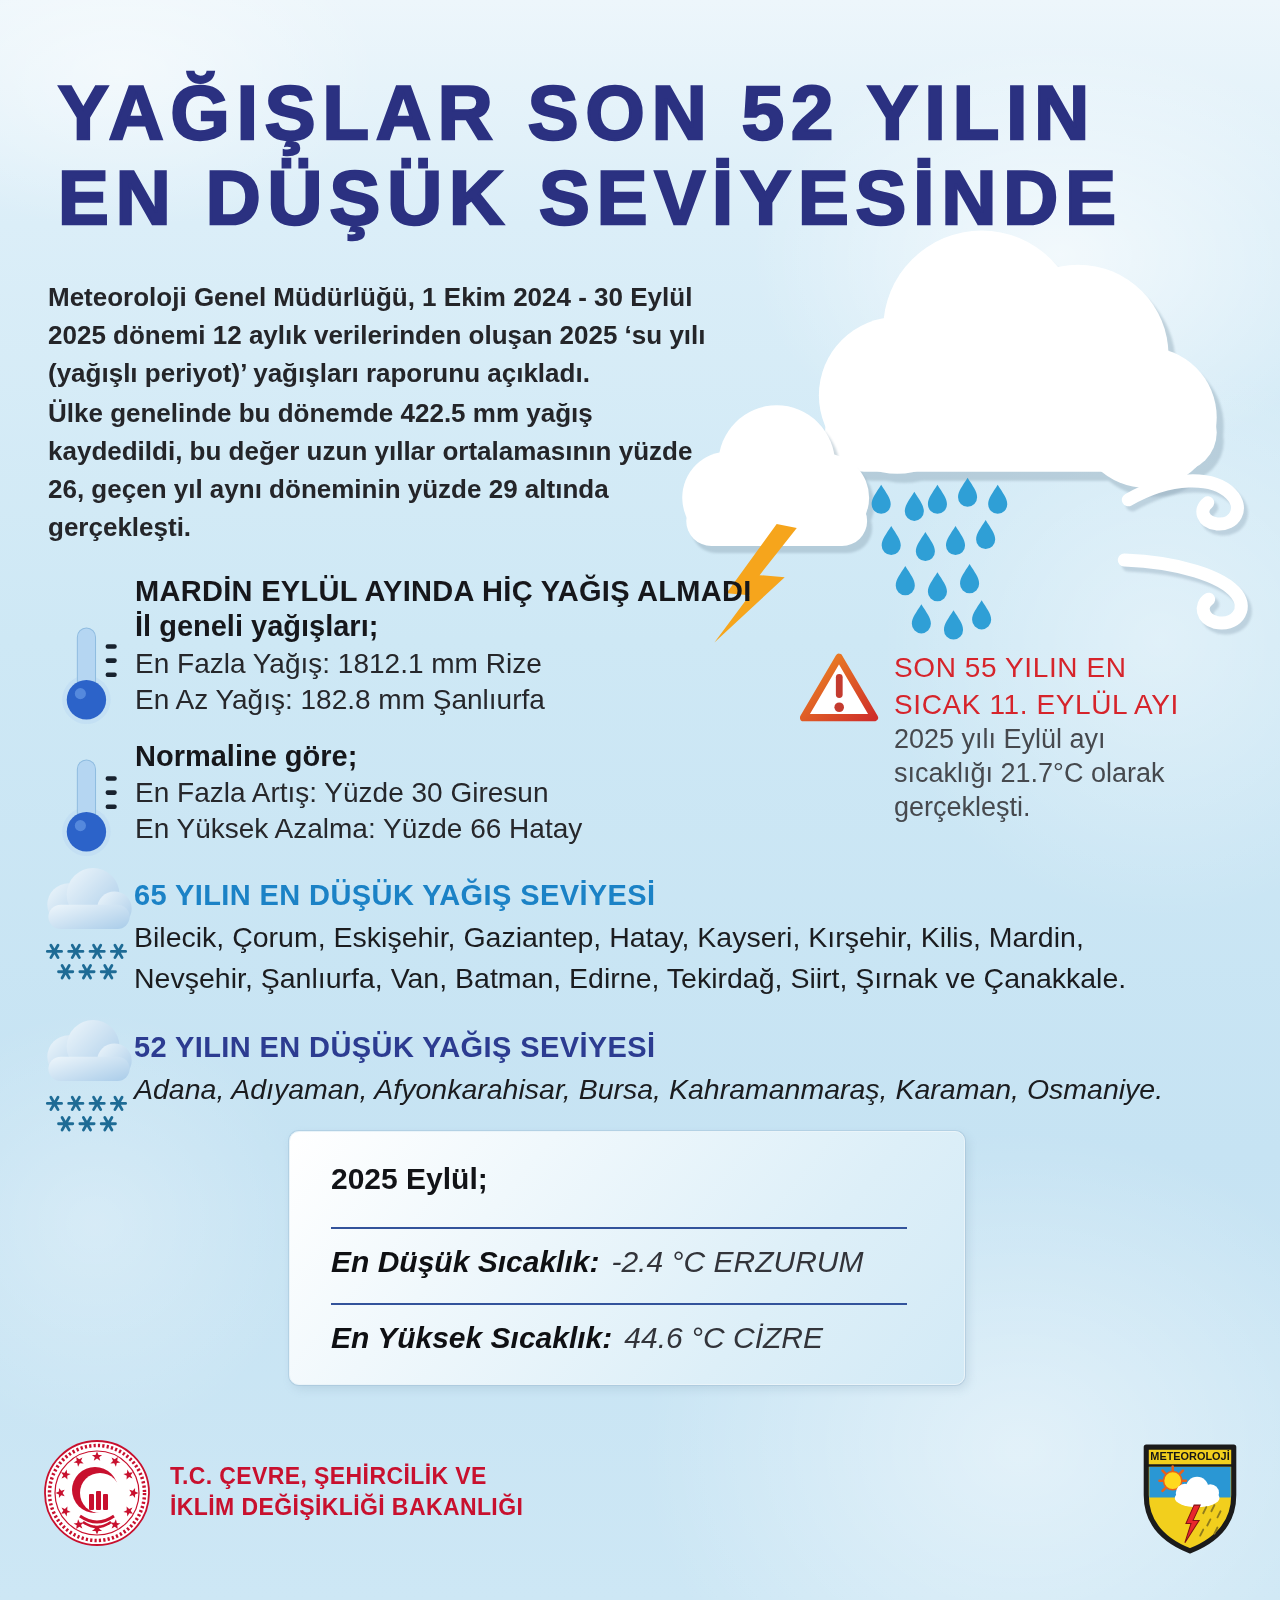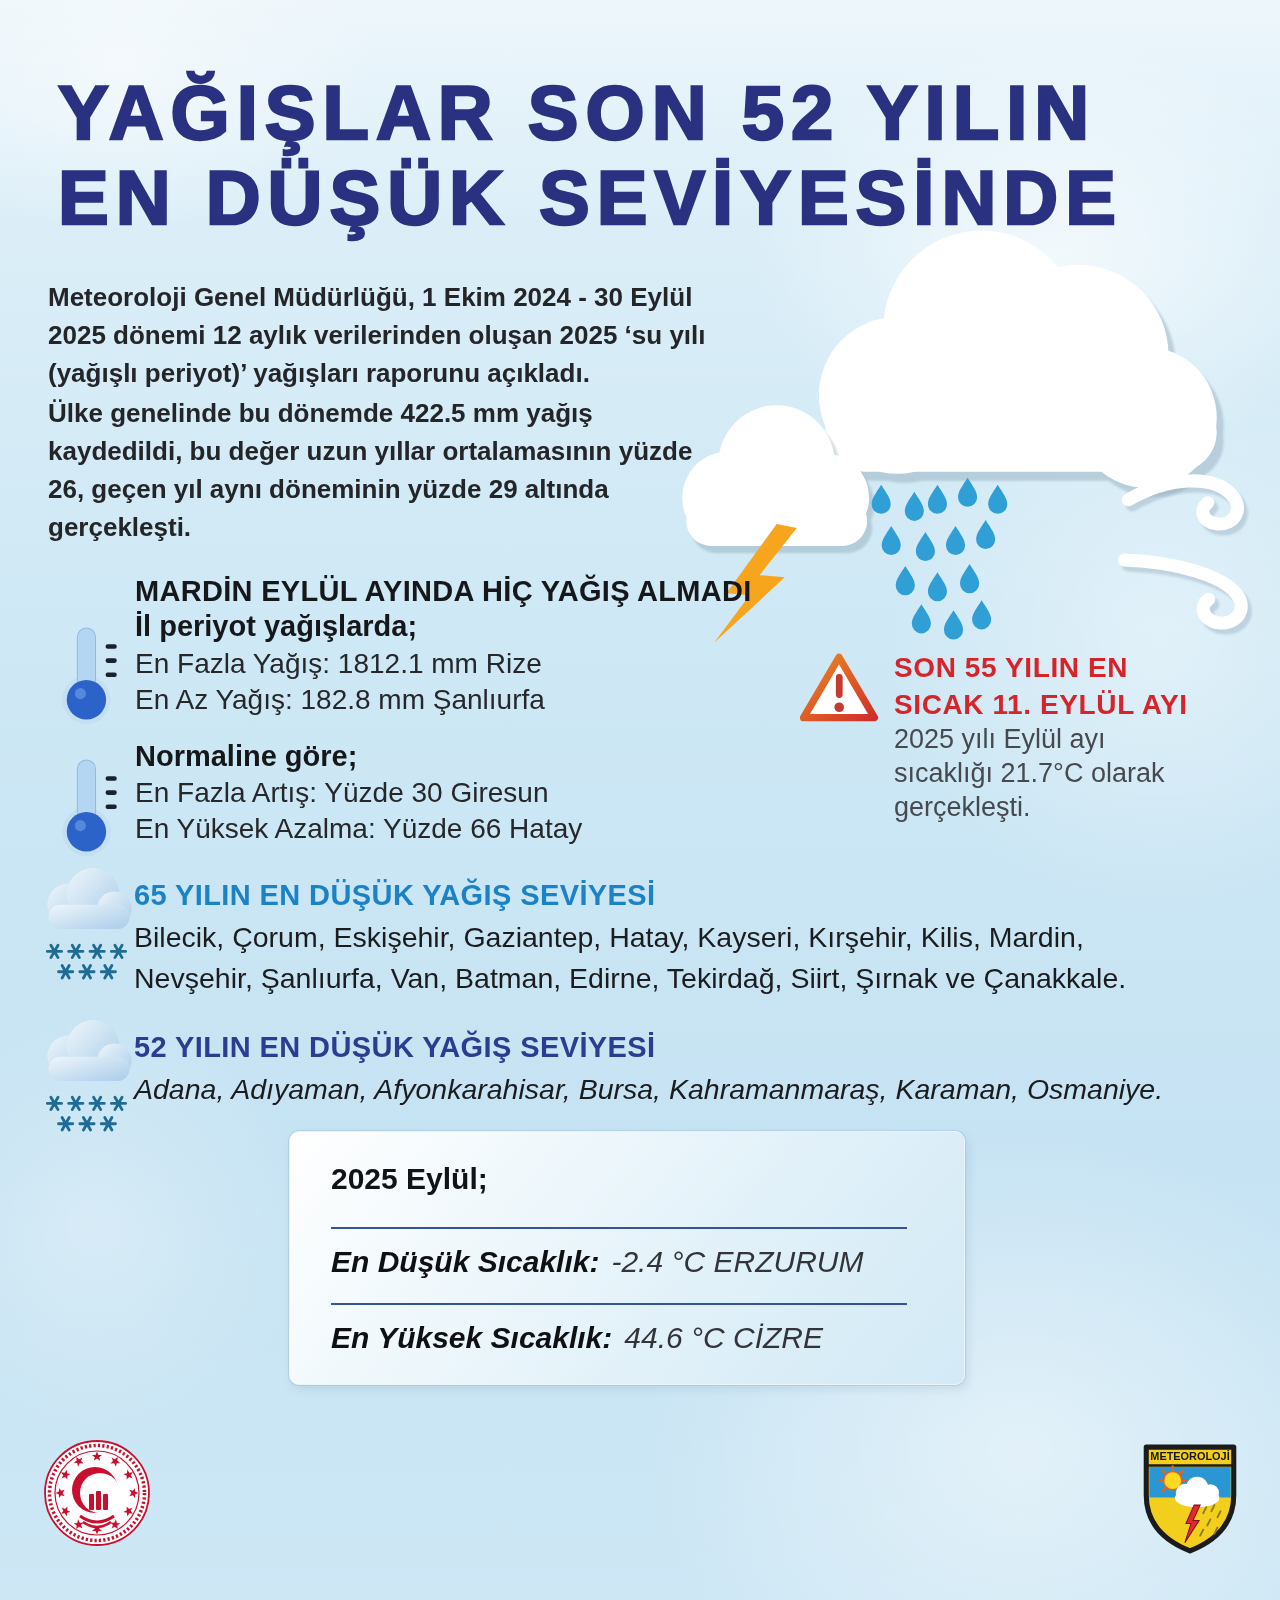--- a/index.html
+++ b/index.html
@@ -38,21 +38,21 @@
   .mardin-l1  { left:135px; top:648px; }
   .mardin-l2  { left:135px; top:684px; }
   .thermo-1   { left:55px; top:624px; width:76px; height:103px; }
 
   .normal-h  { left:135px; top:740px; }
   .normal-l1 { left:135px; top:777px; }
   .normal-l2 { left:135px; top:813px; }
   .thermo-2  { left:55px; top:756px; width:76px; height:103px; }
 
   .warn-icon { left:797px; top:651px; width:84px; height:75px; }
-  .warn-h { left:894px; top:649px; font-size:28px; line-height:37px; font-weight:700;
+  .warn-h { left:894px; top:649px; font-size:28px; line-height:37px; font-weight:400;
             color:#d6242b; letter-spacing:.6px; white-space:nowrap; }
   .warn-body { left:894px; top:722px; width:312px; font-size:27px; line-height:34px;
                font-weight:500; color:#46494e; }
 
   .snowcloud-1 { left:38px; top:864px; width:100px; height:124px; }
   .snowcloud-2 { left:38px; top:1016px; width:100px; height:124px; }
   .h65 { left:134px; top:879px; font-size:29px; font-weight:800; color:#1b82c6; letter-spacing:.4px; white-space:nowrap; }
   .h52 { left:134px; top:1031px; font-size:29px; font-weight:800; color:#2c3c91; letter-spacing:.4px; white-space:nowrap; }
   .cities { left:134px; width:1075px; font-size:28.5px; line-height:41px; font-weight:400; color:#1b1c1f; }
   .cities65 { top:917px; }
@@ -144,21 +144,21 @@
       <use href="#drop" transform="translate(276,356)"></use>
         <use href="#drop" transform="translate(308,362)"></use>
       <use href="#drop" transform="translate(340,354)"></use>
       <use href="#drop" transform="translate(292,394)"></use>
         <use href="#drop" transform="translate(324,400)"></use>
       <use href="#drop" transform="translate(352,390)"></use>
     </g>
   </svg>
 
   <div class="abs sec-h mardin-h">MARDİN EYLÜL AYINDA HİÇ YAĞIŞ ALMADI</div>
-  <div class="abs sec-sub mardin-sub">İl periyot yağışlarda;</div>
+  <div class="abs sec-sub mardin-sub">İl geneli yağışları;</div>
   <div class="abs sec-line mardin-l1">En Fazla Yağış: 1812.1 mm Rize</div>
   <div class="abs sec-line mardin-l2">En Az Yağış: 182.8 mm Şanlıurfa</div>
   <svg class="abs thermo-1" viewBox="0 0 75 102">
     <circle cx="31" cy="75" r="24" fill="rgba(190,220,242,.65)"></circle>
     <rect x="22" y="4" width="18" height="62" rx="9" fill="#b5d6f2" stroke="#8fbce0" stroke-width="1"></rect>
     <circle cx="31" cy="75" r="19.5" fill="#2c63c9"></circle>
     <circle cx="25" cy="69" r="5.5" fill="#5d8fe0" opacity=".85"></circle>
     <rect x="50" y="20" width="11" height="4.5" rx="2" fill="#18222e"></rect>
     <rect x="50" y="34" width="11" height="4.5" rx="2" fill="#18222e"></rect>
     <rect x="50" y="48" width="11" height="4.5" rx="2" fill="#18222e"></rect>
@@ -261,20 +261,24 @@
     <circle cx="53" cy="52" r="23" fill="#c8102e"></circle>
     <circle cx="58" cy="55" r="20" fill="#ffffff"></circle>
     <g fill="#c8102e">
       <rect x="47" y="56" width="5" height="16" rx="1"></rect>
       <rect x="54" y="53" width="5" height="19" rx="1"></rect>
       <rect x="61" y="56" width="5" height="16" rx="1"></rect>
     </g>
     <path d="M38,78 Q55,90 72,78" fill="none" stroke="#c8102e" stroke-width="3"></path>
     <path d="M41,84 Q55,94 69,84" fill="none" stroke="#c8102e" stroke-width="2.5"></path>
   </svg>
+  <div class="abs ministry">
+    <div>T.C. ÇEVRE, ŞEHİRCİLİK VE</div>
+    <div>İKLİM DEĞİŞİKLİĞİ BAKANLIĞI</div>
+  </div>
 
   <svg class="abs met-shield" viewBox="0 0 100 114">
     <path d="M7,7 H93 V54 Q93,92 50,109 Q7,92 7,54 Z" fill="#f2cf1d" stroke="#1b1b1b" stroke-width="5" stroke-linejoin="round"></path>
     <line x1="7" y1="25" x2="93" y2="25" stroke="#1b1b1b" stroke-width="2.5"></line>
     <rect x="10" y="26.5" width="80" height="30" fill="#2a97d4"></rect>
     <g stroke="#e8611c" stroke-width="2.5" stroke-linecap="round">
       <line x1="33" y1="26" x2="33" y2="30"></line>
         <line x1="23" y1="30" x2="26" y2="33"></line>
       <line x1="43" y1="30" x2="40" y2="33"></line>
         <line x1="20" y1="40" x2="24" y2="40"></line>

